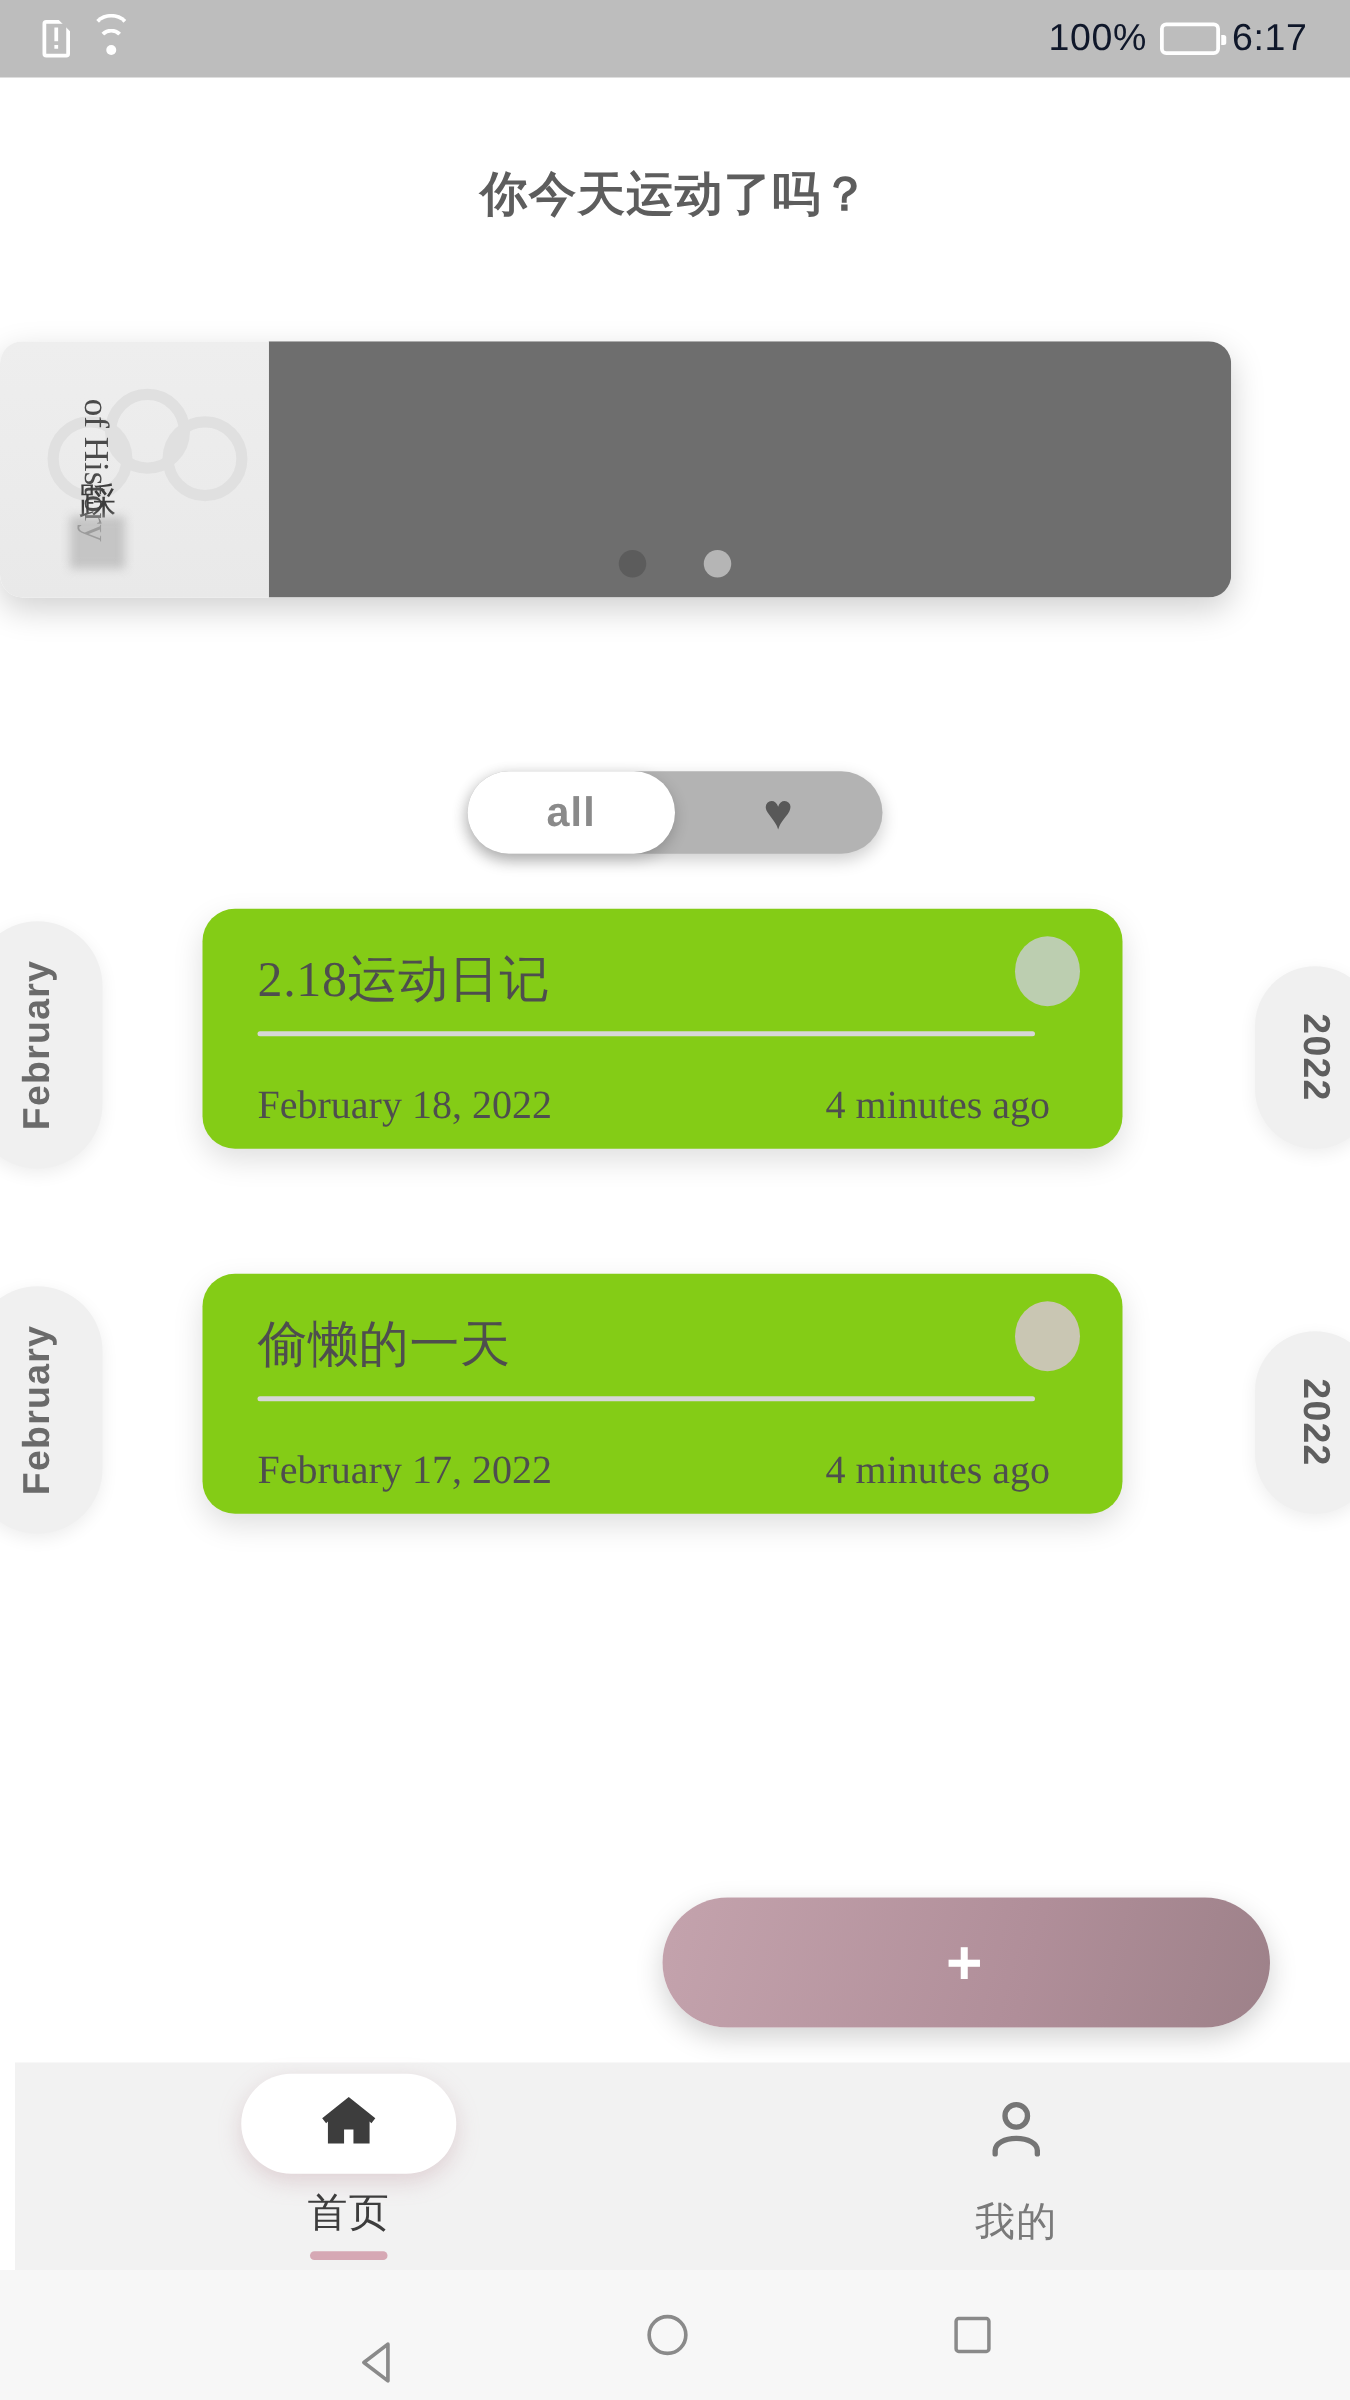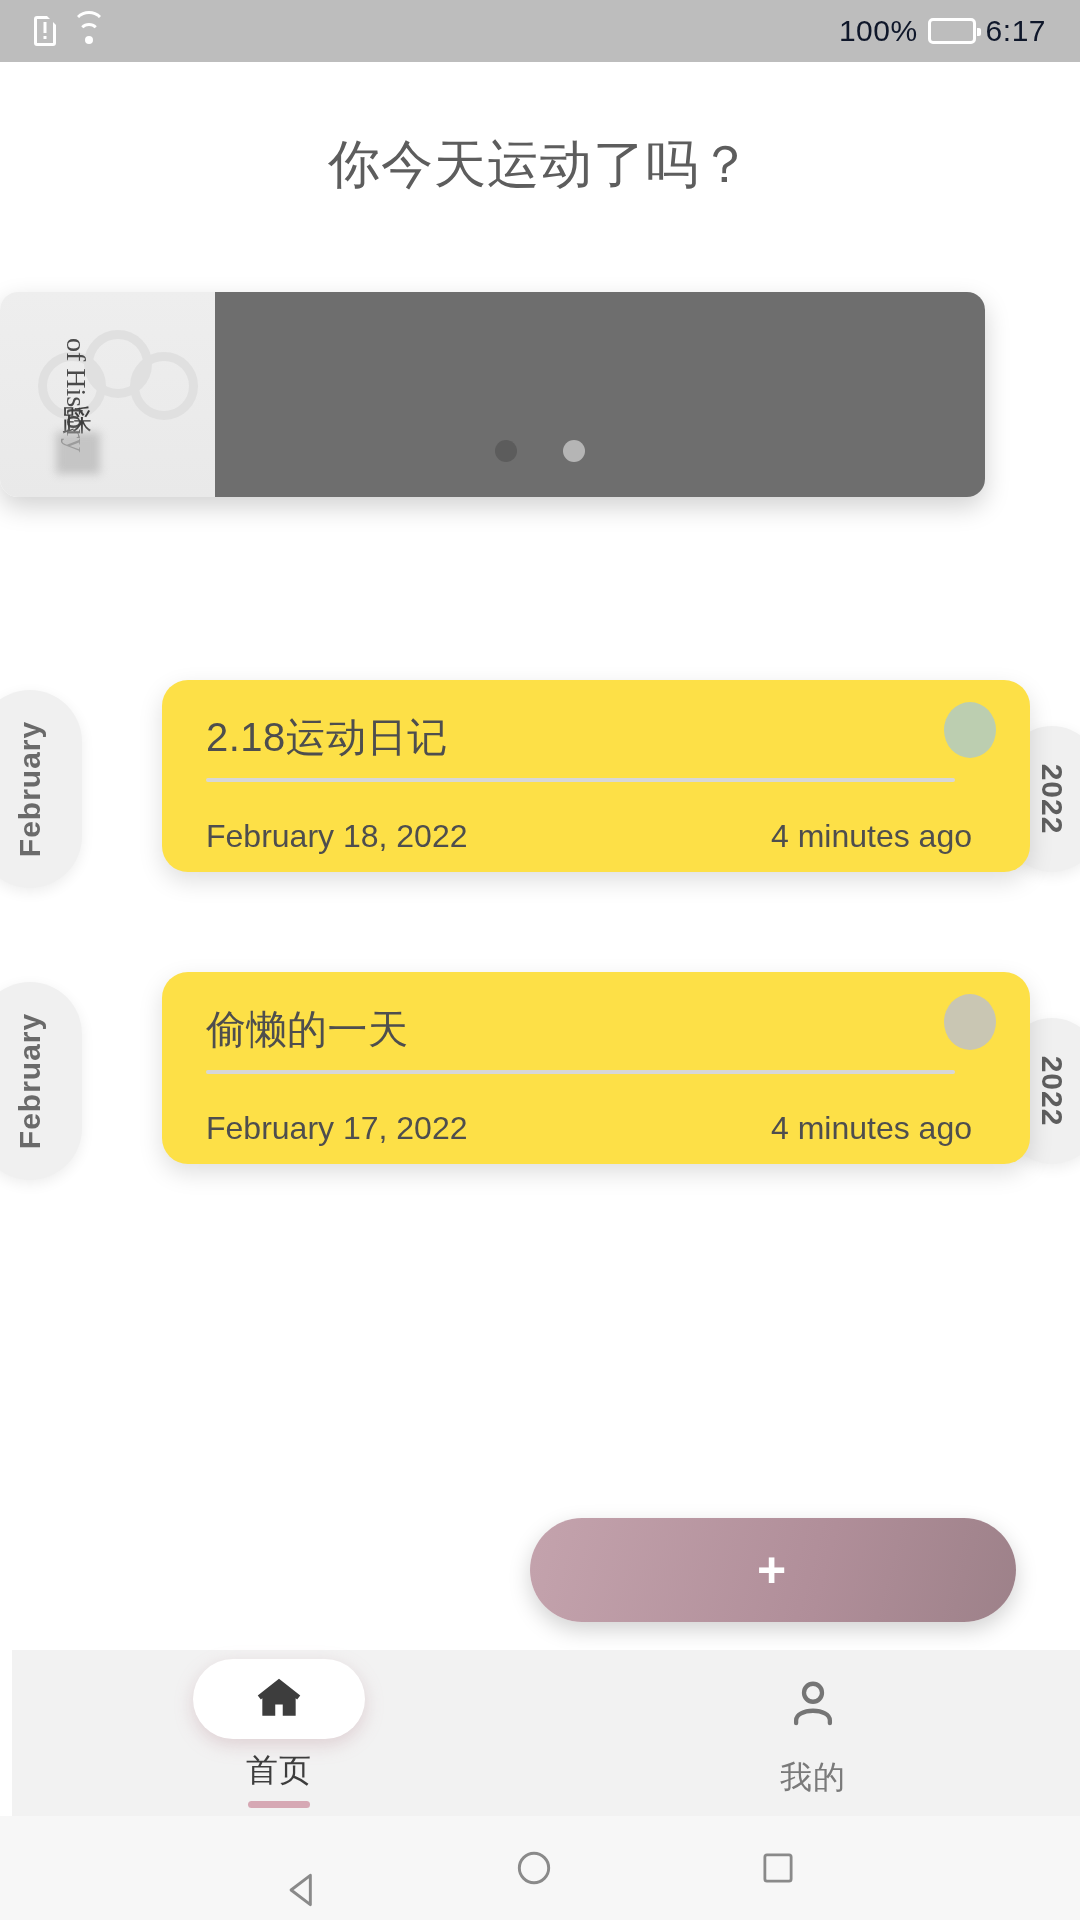--- a/index.html
+++ b/index.html
@@ -75,22 +75,22 @@
   .battery::after {
     content: ""; position: absolute;
     right: -8px; top: 7px; width: 4px; height: 8px;
     background: #fff; border-radius: 0 2px 2px 0;
   }
   .battery .fill { width: 100%; height: 100%; background: #fff; border-radius: 1px; }
 
   
   .page-title {
     text-align: center;
-    font-size: 52px;
-    font-weight: normal;
+    font-size: 38px;
+    font-weight: bold;
     color: #5d5d5d;
     padding-top: 68px;
     letter-spacing: 1px;
   }
 
   
   .carousel-wrap {
     margin-top: 80px;
     padding: 0 0 0 0;
     position: relative;
@@ -236,25 +236,26 @@
   }
   .v-text-down {
     transform: rotate(90deg);
     font-size: 30px; font-weight: bold;
     color: #5e5e5e; letter-spacing: 1px;
     white-space: nowrap;
   }
   .entry-card {
     position: absolute;
     left: 162px; top: 0;
-    width: 868px; height: 192px;
-    background: #fde047;
+    width: 736px; height: 192px;
+    background: #84cc16;
     border-radius: 26px;
     box-shadow: 0 9px 24px rgba(0,0,0,0.13);
     padding: 36px 44px 0 44px;
+    font-family: Liberation Serif, serif;
   }
   .entry-title {
     font-size: 40px;
     color: #4e4e4e;
     font-weight: 500;
     letter-spacing: 0.5px;
     line-height: 1.05;
   }
   .entry-rule {
     margin-top: 20px;
@@ -412,20 +413,26 @@
     <div class="carousel-body"></div>
   </div>
 </div>
 
 <div class="dots">
   <span class="dot active"></span>
   <span class="dot inactive"></span>
 </div>
 
 <div class="list-header">
+  <div class="filter-toggle">
+    <div class="filter-opt selected">all</div>
+    <div class="filter-opt">
+      <span class="heart-glyph">♥</span>
+    </div>
+  </div>
 </div>
 
 <div class="entries">
 
   <div class="entry-row">
     <div class="side-pill left">
       <span class="v-text-up">February</span>
     </div>
     <div class="side-pill right">
       <span class="v-text-down">2022</span>

